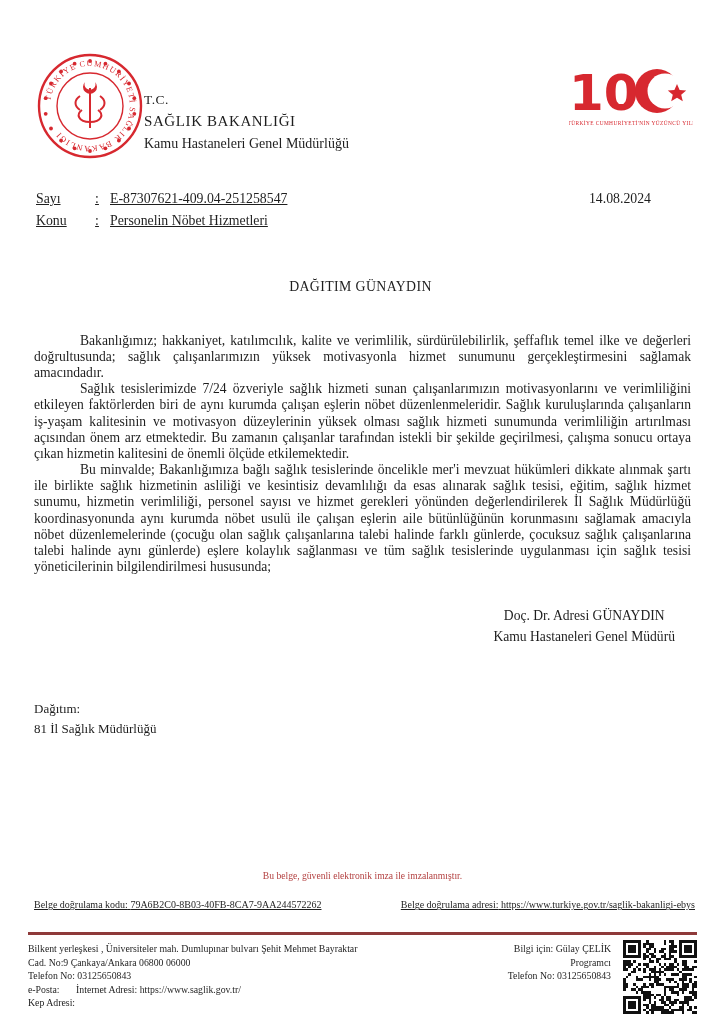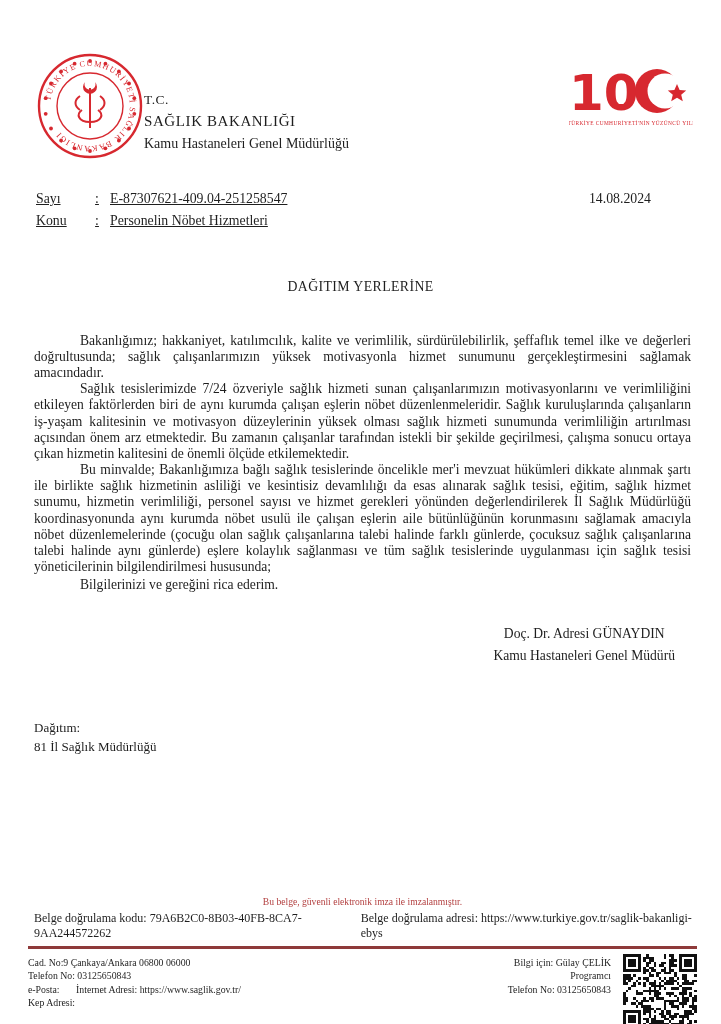--- a/index.html
+++ b/index.html
@@ -25,22 +25,22 @@
   .doc-date { position:absolute; top:0; right:42px; }
   
   .subject { text-align:center; margin-top:46px; font-size:13.8px; letter-spacing:.4px; }
   .body-text { margin:38px 30px 0 34px; font-size:13.6px; line-height:1.19; text-align:justify; }
   .body-text p { text-indent:46px; }
   .closing { margin-top:2px; }
   .signature { margin:30px 46px 0 0; margin-left:auto; width:max-content; text-align:center; font-size:13.6px; line-height:1.55; }
   .distribution { margin:52px 0 0 34px; font-size:13px; line-height:1.5; }
   
   .footer { position:absolute; left:28px; right:24px; bottom:14px; font-size:10px; }
-  .esign { text-align:center; color:#b34040; font-size:9.6px; margin-bottom:4px; }
-  .verify-row { display:flex; justify-content:space-between; font-size:12px; padding:0 2px 5px 6px; }
+  .esign { text-align:center; color:#b34040; font-size:9.6px; margin-bottom:18px; }
+  .verify-row { display:flex; justify-content:space-between; font-size:10px; padding:0 2px 22px 6px;text-decoration:underline; }
   .foot-rule { border:0; border-top:3px solid #8e3a3a; margin-bottom:7px; }
   .foot-cols { position:relative; display:flex; justify-content:space-between; }
   .addr-block { font-size:9.8px; line-height:1.38; max-width:440px; }
   .addr-inline span { margin-right:14px; }
   .contact-block { position:absolute; right:86px; top:0; text-align:right; font-size:9.8px; line-height:1.38; }
   .qr { position:absolute; right:0; top:-2px; width:74px; height:74px; }
   svg text { font-family:"Liberation Serif", serif; }
   svg .logo-digit { font-family:"DejaVu Sans", sans-serif; }
 </style>
 </head>
@@ -117,27 +117,26 @@
       <span>E-87307621-409.04-251258547</span>
     </div>
     <div class="meta-row">
       <span class="meta-label">Konu</span>
       <span class="meta-colon">:</span>
       <span>Personelin Nöbet Hizmetleri</span>
     </div>
     <div class="doc-date">14.08.2024</div>
   </div>
 
-  <div class="subject">DAĞITIM YERLERİNE</div>
+  <div class="subject">DAĞITIM GÜNAYDIN</div>
 
   <div class="body-text">
     <p>Bakanlığımız; hakkaniyet, katılımcılık, kalite ve verimlilik, sürdürülebilirlik, şeffaflık temel ilke ve değerleri doğrultusunda; sağlık çalışanlarımızın yüksek motivasyonla hizmet sunumunu gerçekleştirmesini sağlamak amacındadır.</p>
     <p>Sağlık tesislerimizde 7/24 özveriyle sağlık hizmeti sunan çalışanlarımızın motivasyonlarını ve verimliliğini etkileyen faktörlerden biri de aynı kurumda çalışan eşlerin nöbet düzenlenmeleridir. Sağlık kuruluşlarında çalışanların iş-yaşam kalitesinin ve motivasyon düzeylerinin yüksek olması sağlık hizmeti sunumunda verimliliğin artırılması açısından önem arz etmektedir. Bu zamanın çalışanlar tarafından istekli bir şekilde geçirilmesi, çalışma sonucu ortaya çıkan hizmetin kalitesini de önemli ölçüde etkilemektedir.</p>
     <p>Bu minvalde; Bakanlığımıza bağlı sağlık tesislerinde öncelikle mer'i mevzuat hükümleri dikkate alınmak şartı ile birlikte  sağlık hizmetinin asliliği ve kesintisiz devamlılığı da esas alınarak sağlık tesisi, eğitim,  sağlık hizmet sunumu, hizmetin verimliliği, personel sayısı ve  hizmet gerekleri yönünden değerlendirilerek  İl Sağlık Müdürlüğü koordinasyonunda aynı kurumda nöbet usulü ile çalışan eşlerin aile bütünlüğünün korunmasını sağlamak amacıyla nöbet düzenlemelerinde (çocuğu olan sağlık çalışanlarına talebi halinde farklı günlerde, çocuksuz sağlık çalışanlarına talebi halinde aynı günlerde) eşlere kolaylık sağlanması ve tüm sağlık tesislerinde uygulanması için sağlık tesisi yöneticilerinin bilgilendirilmesi hususunda;</p>
-    <p class="closing">Bilgilerinizi ve gereğini rica ederim.</p>
   </div>
 
   <div class="signature">
     <div>Doç. Dr. Adresi GÜNAYDIN</div>
     <div>Kamu Hastaneleri Genel Müdürü</div>
   </div>
 
   <div class="distribution">
     <div>Dağıtım:</div>
     <div>81 İl Sağlık Müdürlüğü</div>
@@ -154,20 +153,21 @@
       <div>
         <span>Belge doğrulama adresi:</span>
         <span>https://www.turkiye.gov.tr/saglik-bakanligi-ebys</span>
       </div>
     </div>
 
     <hr class="foot-rule">
 
     <div class="foot-cols">
       <div class="addr-block">
+        <div>Bilkent yerleşkesi , Üniversiteler mah. Dumlupınar bulvarı Şehit Mehmet Bayraktar</div>
         <div>Cad. No:9 Çankaya/Ankara 06800 06000</div>
         <div>Telefon No: 03125650843</div>
         <div class="addr-inline">
           <span>e-Posta:</span>
           <span>İnternet Adresi: https://www.saglik.gov.tr/</span>
         </div>
         <div>Kep Adresi:</div>
       </div>
 
       <div class="contact-block">

